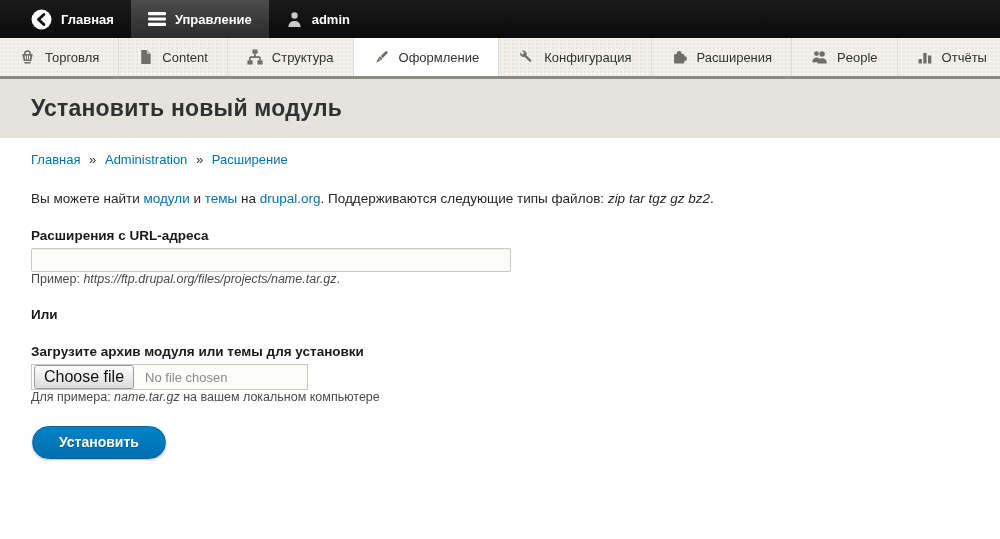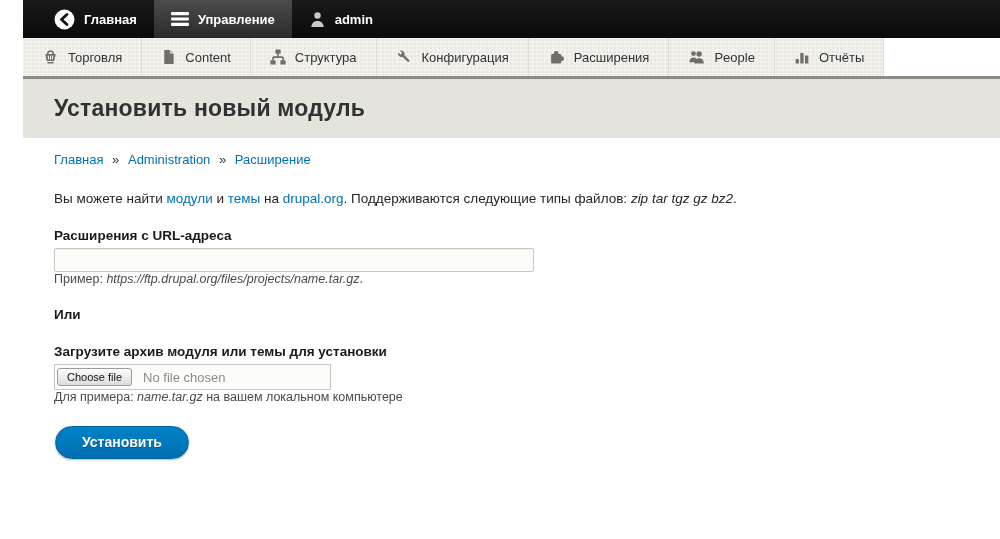--- a/index.html
+++ b/index.html
@@ -1,18 +1,18 @@
 <!DOCTYPE html>
 <html><head>
 <meta charset="utf-8">
 <style>
   * { margin:0; padding:0; box-sizing:border-box; }
   html,body { background:#fff; }
   body { font-family:"Liberation Sans", sans-serif; }
-  .screen { position:relative; width:1000px; height:539px; background:#fff; overflow:hidden;padding-left:23px; }
+  .screen { position:relative; width:1000px; height:539px; background:#fff; overflow:hidden; }
 
   
   .topbar { display:flex; align-items:stretch; height:38px; background:linear-gradient(180deg,#1a1a1a,#0a0a0a); color:#fff; font-size:13px; font-weight:bold; }
   .topbar-item { display:flex; align-items:center; gap:9px; padding:0 17px; cursor:pointer; white-space:nowrap; }
   .topbar-item:first-child { padding-left:31px; }
   .topbar-item.active { background:linear-gradient(180deg,#4c4c4c,#2a2a2a); }
   .topbar-icon { display:flex; align-items:center; }
 
   
   .toolbar { display:flex; align-items:stretch; height:41px; background:#fff; border-bottom:3px solid #8c8b86; }
@@ -41,21 +41,21 @@
   .text-input { width:480px; height:24px; border:1px solid #c8c8c3; border-radius:2px;
                 background:#fcfcf9; padding:3px 6px; font-family:"Liberation Sans",sans-serif;
                 font-size:13px; color:#333; box-shadow:inset 0 1px 1px rgba(0,0,0,.05); }
   .description { font-size:12.5px; color:#4a4a4a; }
   .description em { font-style:italic; }
 
   .or-label { margin-top:21px; font-weight:bold; font-size:13.5px; color:#1a1a1a; }
 
   .file-input { margin-top:1px; width:277px; height:26px; border:1px solid #c8c8c3; background:#fcfcf9;
                 display:flex; align-items:center; cursor:pointer; }
-  .file-btn { margin:2px; padding:2px 9px; font-size:11px; color:#111; background:linear-gradient(180deg,#fdfdfd,#dcdcdc);
+  .file-btn { margin:2px; padding:2px 9px; font-size:16px; color:#111; background:linear-gradient(180deg,#fdfdfd,#dcdcdc);
               border:1px solid #9c9c9c; border-radius:3px; white-space:nowrap; }
   .file-status { margin-left:9px; font-size:13px; color:#8b8b8b; white-space:nowrap; }
 
   .submit { margin-top:22px; margin-left:1px; display:inline-block; padding:7px 26px 8px;
             background:linear-gradient(180deg,#0082c8,#006fb1); border:1px solid #0065a3; border-radius:20em;
             color:#fff; font-family:"Liberation Sans",sans-serif; font-size:14px; font-weight:bold;
             cursor:pointer; box-shadow:0 1px 2px rgba(0,0,0,.28); text-shadow:0 1px 1px rgba(0,0,0,.25); }
 </style>
 </head>
 <body>
@@ -122,20 +122,32 @@
             <g fill="#6f6e69">
               <rect x="5.4" y="0.5" width="5.2" height="4.2" rx="0.6"></rect>
               <rect x="0.4" y="11.3" width="5.2" height="4.2" rx="0.6"></rect>
               <rect x="10.4" y="11.3" width="5.2" height="4.2" rx="0.6"></rect>
             </g>
             <path d="M8 4.7 v3.4 M3 8.1 h10 M3 8.1 v3.2 M13 8.1 v3.2" stroke="#6f6e69" stroke-width="1.6" fill="none"></path>
           </svg>
       </span>
       <span>Структура</span>
     </div>
+    <div class="tab active">
+      <span class="ticon">
+        <svg width="17" height="16" viewBox="0 0 16 16">
+            <g fill="#6f6e69" transform="rotate(45 8 8)">
+              <rect x="6.8" y="0.2" width="2.8" height="7.8" rx="0.9"></rect>
+              <rect x="6.5" y="8.6" width="3.4" height="2.2"></rect>
+              <path d="M6.7 11.2 h3 L8.2 15.8 z"></path>
+            </g>
+          </svg>
+      </span>
+      <span>Оформление</span>
+    </div>
     <div class="tab">
       <span class="ticon">
         <svg width="17" height="16" viewBox="0 0 16 16">
             <g transform="rotate(-45 8 8)">
               <circle cx="8" cy="3.6" r="3.1" fill="#6f6e69"></circle>
               <rect x="6.8" y="4.2" width="2.4" height="10.2" rx="1.1" fill="#6f6e69"></rect>
               <rect x="6.9" y="0" width="2.2" height="3.6" fill="#f2f1ec"></rect>
             </g>
           </svg>
       </span>

